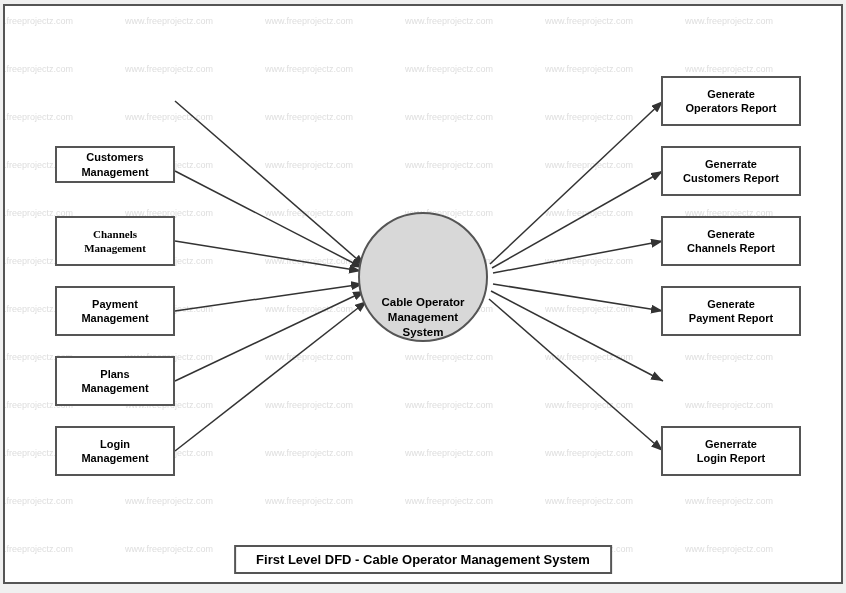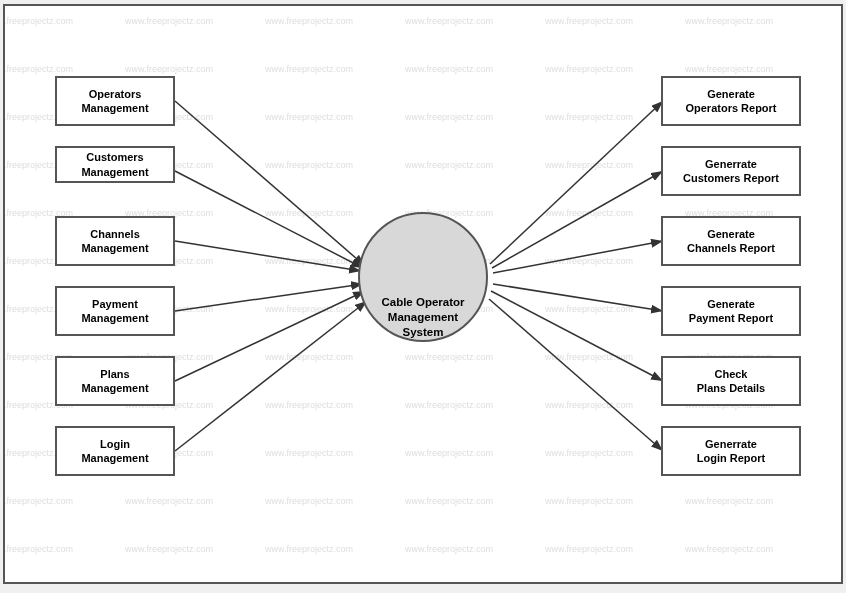--- a/index.html
+++ b/index.html
@@ -221,28 +221,24 @@
 
       <line x1="476" y1="275" x2="648" y2="365" stroke="#333" stroke-width="1.5" marker-end="url(#arrowhead-right)"></line>
 
       <line x1="474" y1="283" x2="648" y2="435" stroke="#333" stroke-width="1.5" marker-end="url(#arrowhead-right)"></line>
     </svg>
 
     <div class="center-circle" style="left:50%;top:50%;transform:translate(-50%,-50%);">
       <span>Cable Operator<br>Management<br>System</span>
     </div>
 
-    <div class="box" style="top:60px;left:40px;width:120px;height:50px;">
-      <span>Operators
-Management</span>
-    </div>
     <div class="box" style="top:130px;left:40px;width:120px;height:37px;">
       <span>Customers<br>Management</span>
     </div>
-    <div class="box" style="top:200px;left:40px;width:120px;height:50px;">
+    <div class="box" style="top:200px;left:40px;width:120px;height:50px;font-family:Liberation Serif, serif;">
       <span>Channels<br>Management</span>
     </div>
     <div class="box" style="top:270px;left:40px;width:120px;height:50px;">
       <span>Payment<br>Management</span>
     </div>
     <div class="box" style="top:340px;left:40px;width:120px;height:50px;">
       <span>Plans<br>Management</span>
     </div>
     <div class="box" style="top:410px;left:40px;width:120px;height:50px;">
       <span>Login<br>Management</span>
@@ -253,23 +249,23 @@
     </div>
     <div class="box" style="top:130px;right:30px;width:140px;height:50px;">
       <span>Generrate<br>Customers Report</span>
     </div>
     <div class="box" style="top:200px;right:30px;width:140px;height:50px;">
       <span>Generate<br>Channels Report</span>
     </div>
     <div class="box" style="top:270px;right:30px;width:140px;height:50px;">
       <span>Generate<br>Payment Report</span>
     </div>
-    <div class="box" style="top:340px;right:30px;width:140px;height:50px;">
-      <span>Check<br>Plans Details</span>
-    </div>
     <div class="box" style="top:410px;right:30px;width:140px;height:50px;">
       <span>Generrate<br>Login Report</span>
     </div>
 
   </div>
 
+  <div class="caption">
+    <span>First Level DFD - Cable Operator Management System</span>
+  </div>
 
 </div>
 
 </body></html>

